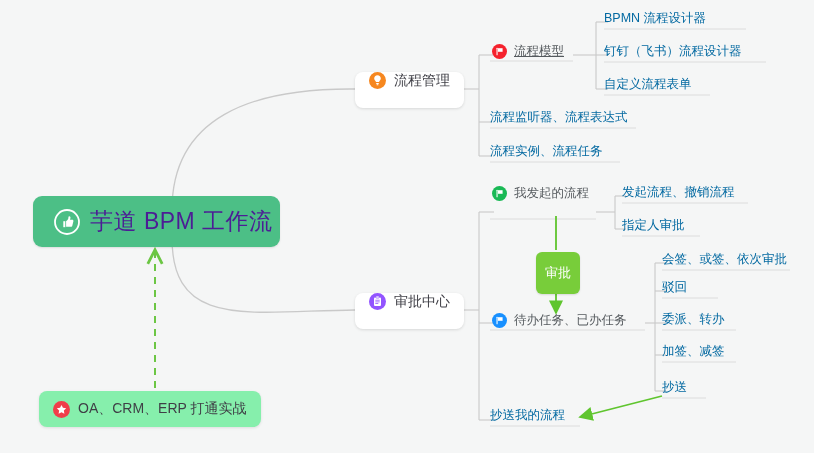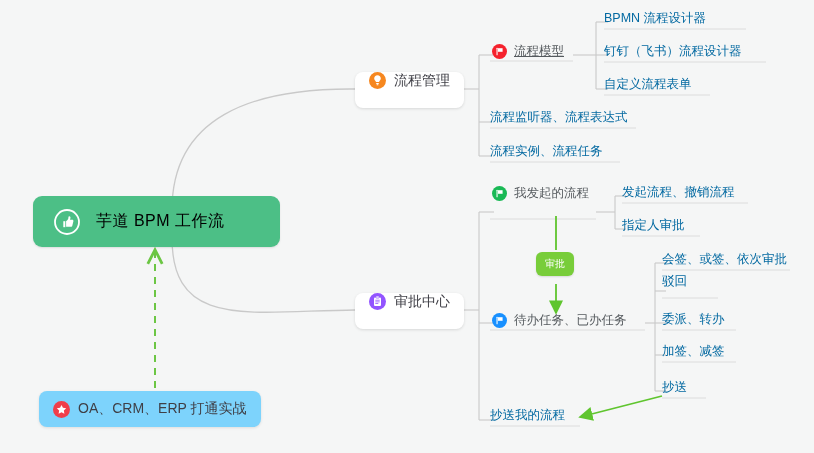--- a/index.html
+++ b/index.html
@@ -35,24 +35,24 @@
     height: 51px;
     background: #4cbf86;
     border-radius: 9px;
     box-shadow: 0 1px 2px rgba(0,0,0,0.10);
     display: flex;
     align-items: center;
     padding-left: 21px;
     box-sizing: border-box;
   }
   .root-node .label {
-    color: #000000;
-    font-size: 16px;
+    color: #4c1d95;
+    font-size: 23px;
     letter-spacing: 0.5px;
-    margin-left: 16px;
+    margin-left: 10px;
     white-space: nowrap;
   }
 
   
   .branch-node {
     position: absolute;
     background: #ffffff;
     border-radius: 8px;
     box-shadow: 0 1px 3px rgba(0,0,0,0.12);
     display: flex;
@@ -68,21 +68,21 @@
     white-space: nowrap;
   }
   .branch-proc { left: 355px; top: 72px; }
   .branch-appr { left: 355px; top: 293px; }
 
   
   .note-node {
     position: absolute;
     left: 39px;
     top: 391px;
-    background: #7dd3fc;
+    background: #86efac;
     border-radius: 8px;
     box-shadow: 0 1px 3px rgba(0,0,0,0.10);
     display: flex;
     align-items: center;
     padding: 0 14px;
     height: 36px;
     box-sizing: border-box;
   }
   .note-node .label {
     font-size: 14px;
@@ -114,22 +114,22 @@
   }
 
   
   .chip {
     position: absolute;
     left: 536px;
     top: 252px;
     background: #78cd3a;
     border-radius: 6px;
     color: #ffffff;
-    font-size: 10px;
-    padding: 5px 9px;
+    font-size: 13px;
+    padding: 12px 9px;
     box-shadow: 0 1px 2px rgba(0,0,0,0.12);
     white-space: nowrap;
   }
 
   
   .badge {
     display: inline-block;
     border-radius: 50%;
     flex: 0 0 auto;
     position: relative;
@@ -299,21 +299,21 @@
   <div class="leaf" style="left:604px; top:40px;">钉钉（飞书）流程设计器</div>
   <div class="leaf" style="left:604px; top:73px;">自定义流程表单</div>
 
   <div class="leaf" style="left:490px; top:106px;">流程监听器、流程表达式</div>
   <div class="leaf" style="left:490px; top:140px;">流程实例、流程任务</div>
 
   <div class="leaf" style="left:622px; top:181px;">发起流程、撤销流程</div>
   <div class="leaf" style="left:622px; top:214px;">指定人审批</div>
 
   <div class="leaf" style="left:662px; top:248px;">会签、或签、依次审批</div>
-  <div class="leaf" style="left:662px; top:270px;">驳回</div>
+  <div class="leaf" style="left:662px; top:276px;">驳回</div>
   <div class="leaf" style="left:662px; top:308px;">委派、转办</div>
   <div class="leaf" style="left:662px; top:340px;">加签、减签</div>
   <div class="leaf" style="left:662px; top:376px;">抄送</div>
 
   <div class="leaf" style="left:490px; top:404px;">抄送我的流程</div>
 
   <div class="chip">审批</div>
 
 </div>
 

